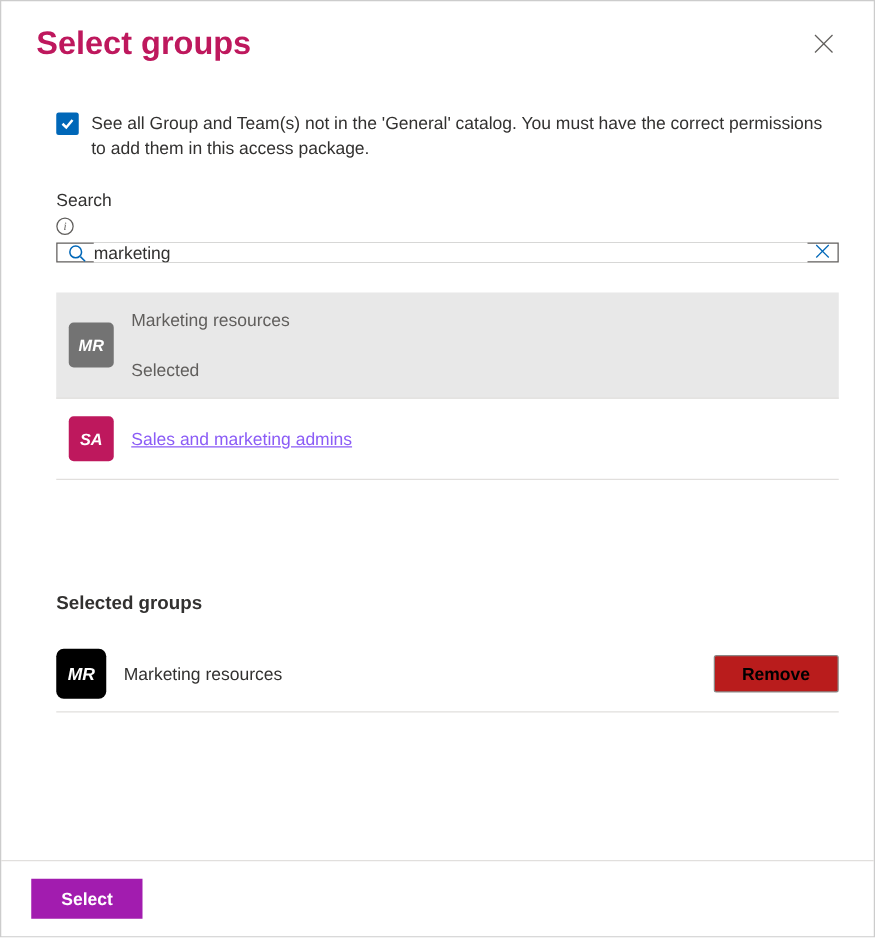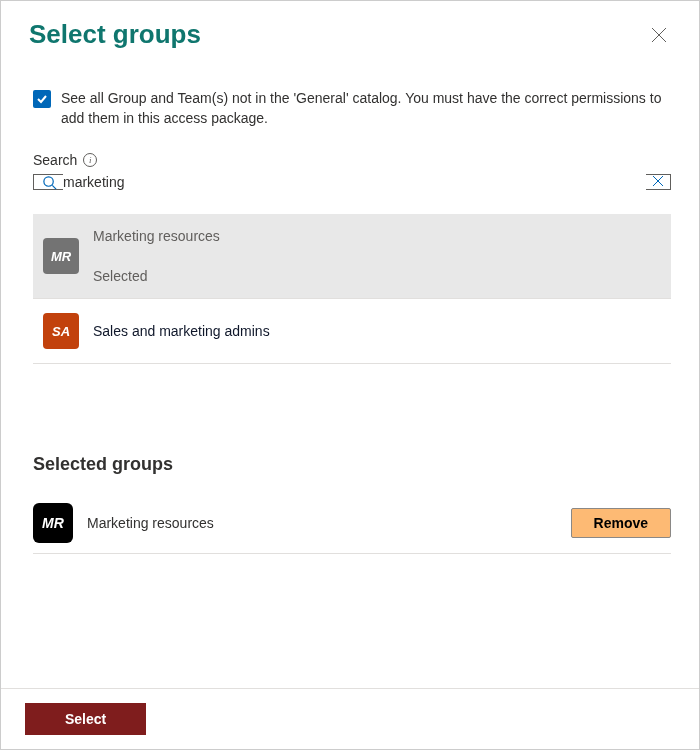--- a/index.html
+++ b/index.html
@@ -19,31 +19,31 @@
     }
     .header {
       display: flex;
       justify-content: space-between;
       align-items: flex-start;
       padding: 18px 28px 8px 28px;
     }
     .title {
       font-size: 26px;
       font-weight: 600;
-      color: #0f766e;
+      color: #be185d;
       text-align: right;
     }
     .close-btn {
       cursor: pointer;
       color: #605e5c;
       padding: 4px;
       margin-top: 4px;
     }
     .content {
-      padding: 12px 28px 0 32px;
+      padding: 12px 28px 0 44px;
       flex: 1;
       overflow: auto;
     }
     .checkbox-row {
       display: flex;
       align-items: flex-start;
       gap: 10px;
       margin-top: 18px;
       margin-bottom: 24px;
     }
@@ -59,23 +59,23 @@
       margin-top: 2px;
       cursor: pointer;
     }
     .chk svg { stroke: #fff; }
     .chk-label {
       color: #323130;
       line-height: 20px;
     }
     .search-label-row {
       display: flex;
-      align-items: center;
       gap: 6px;
       margin-bottom: 6px;
+      flex-direction: column;
     }
     .search-label { color: #323130; }
     .info-icon {
       width: 14px; height: 14px;
       border: 1px solid #605e5c;
       border-radius: 50%;
       display: inline-flex;
       align-items: center;
       justify-content: center;
       font-size: 9px;
@@ -126,58 +126,58 @@
       color: #fff;
       font-weight: 600;
       font-size: 13px;
       display: flex;
       align-items: center;
       justify-content: center;
       flex-shrink: 0;
       font-style: italic;
     }
     .avatar.grey { background: #737373; }
-    .avatar.purple { background: #c2410c; }
+    .avatar.purple { background: #be185d; }
     .avatar.black { background: #000; width: 40px; height:40px; border-radius:6px; font-size:14px;}
     .result-text .name { color: #605e5c; }
     .result-text .status { color: #605e5c; margin-top: 24px;}
-    .result-text.dark .name { color: #0f172a; }
+    .result-text.dark .name { color: #8b5cf6; text-decoration: underline; }
     .section-title {
       font-weight: 600;
-      font-size: 18px;
+      font-size: 15px;
       margin-top: 90px;
       margin-bottom: 18px;
     }
     .selected-row {
       display: flex;
       align-items: center;
       gap: 14px;
       padding: 10px 0;
       border-bottom: 1px solid #e1dfdd;
     }
     .selected-name { flex: 1; color: #323130; }
     .remove-btn {
       border: 1px solid #8a8886;
-      background: #fdba74;
+      background: #b91c1c;
       padding: 6px 22px;
       font-size: 14px;
       font-weight: 600;
       cursor: pointer;
       font-family: inherit;
       border-radius: 2px;
     }
     .footer {
       border-top: 1px solid #e1dfdd;
       padding: 14px 24px;
     }
     .select-btn {
-      background: #7f1d1d;
+      background: #a21caf;
       color: #fff;
       border: none;
-      padding: 8px 40px;
+      padding: 8px 24px;
       font-size: 14px;
       font-weight: 600;
       cursor: pointer;
       font-family: inherit;
     }
   </style>
 </head>
 <body>
 
 <div class="panel">

